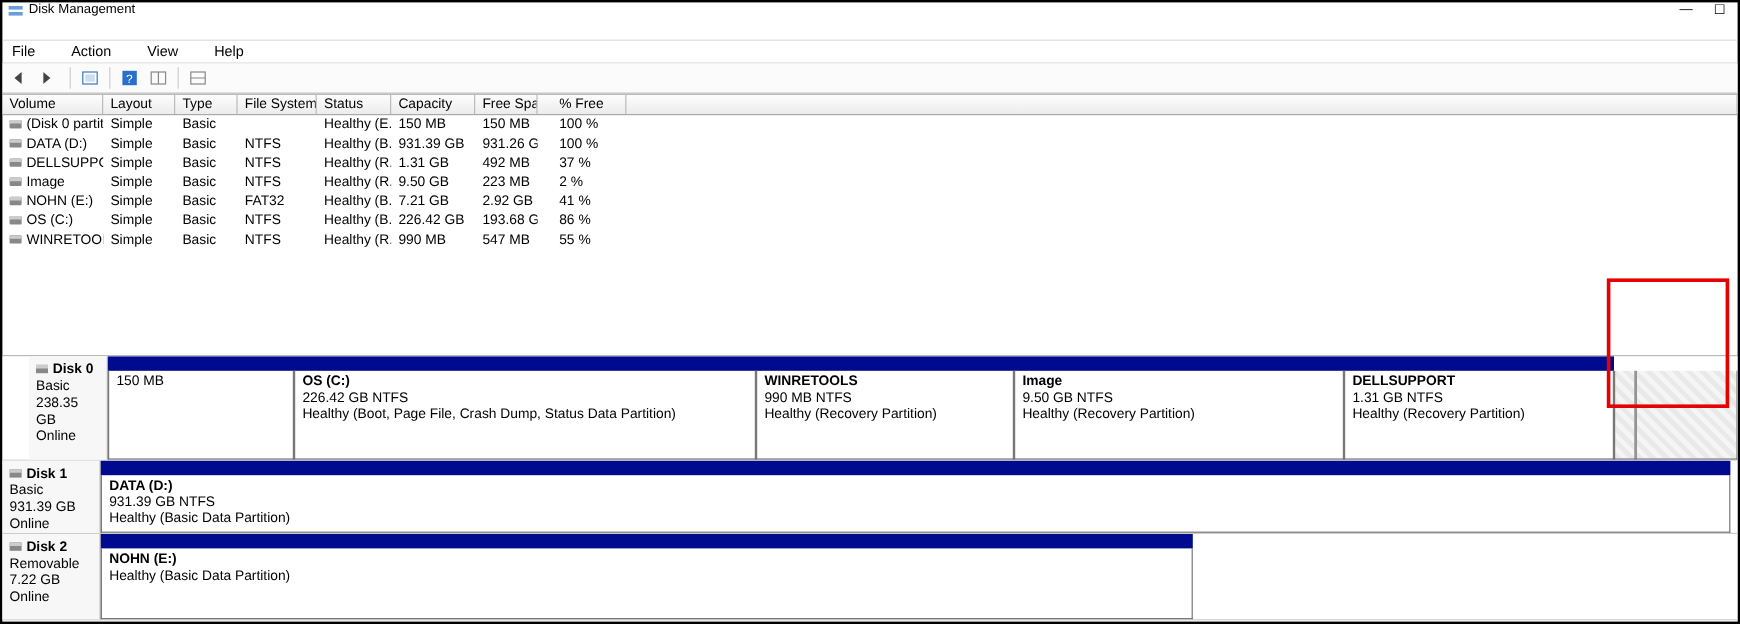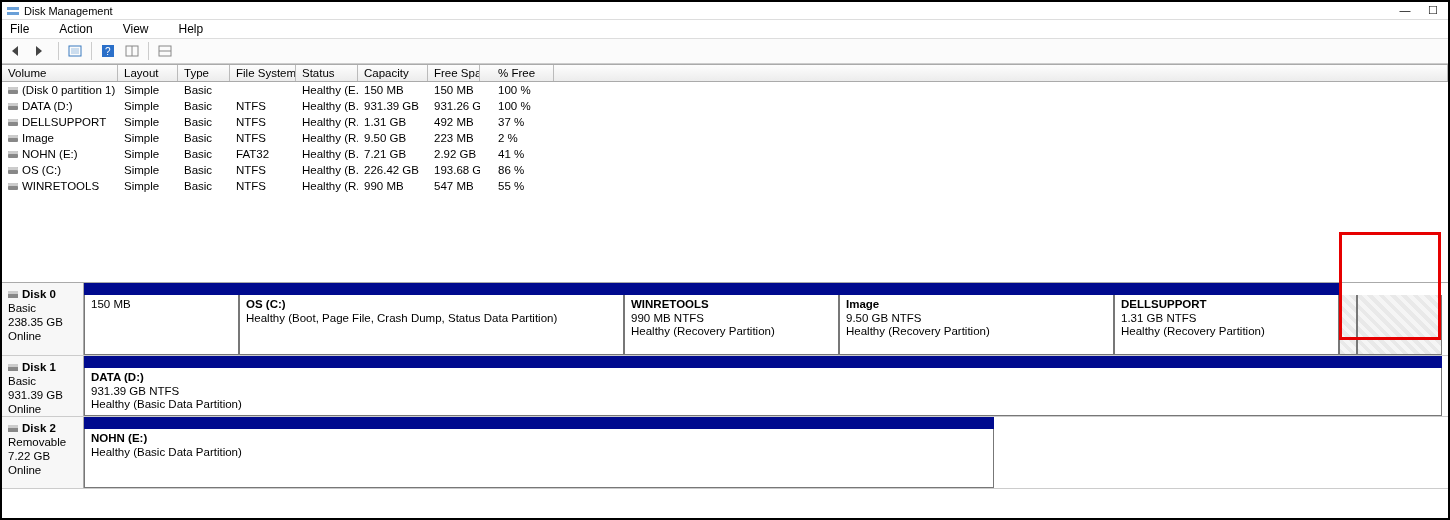--- a/index.html
+++ b/index.html
@@ -11,22 +11,21 @@
     color: #000;
     border: 2px solid #000;
     width: 1450px;
     height: 520px;
     overflow: hidden;
     position: relative;
   }
   
   .titlebar {
     display: flex;
-    align-items: center;
-    height: 18px;
+    height: 32px;
     padding: 0 4px;
     border-bottom: 1px solid #ddd;
   }
   .titlebar .appicon { width: 14px; height: 14px; margin-right: 4px; display:flex; align-items:center; justify-content:center; }
   .titlebar-controls { margin-left: auto; display:flex; gap:14px; padding-right:4px; font-size:11px; }
   .titlebar-controls span { width:14px; text-align:center; }
   
   .menubar {
     display: flex;
     gap: 30px;
@@ -82,21 +81,21 @@
     content: "";
     display:inline-block;
     width: 10px; height: 7px;
     background: #888;
     border-radius: 1px;
     margin-right: 4px;
     vertical-align: 0px;
     box-shadow: inset 0 3px 0 #ccc;
   }
   
-  .c-vol { width: 116px; }
+  .c-vol { width: 84px; }
   .c-lay { width: 60px; }
   .c-typ { width: 52px; }
   .c-fs  { width: 66px; }
   .c-sta { width: 62px; }
   .c-cap { width: 70px; }
   .c-fre { width: 52px; }
   .c-pct { width: 62px; margin-left: 12px; }
   .c-rest { flex: 1; }
 
   
@@ -300,35 +299,36 @@
       <div class="cell c-typ">Basic</div>
       <div class="cell c-fs">NTFS</div>
       <div class="cell c-sta">Healthy (R...</div>
       <div class="cell c-cap">990 MB</div>
       <div class="cell c-fre">547 MB</div>
       <div class="cell c-pct">55 %</div>
     </div>
   </div>
 
 <div class="graphical" id="graphical">
-    <div class="diskrow" style="height: 73px;">
+    <div class="diskrow" style="height: 87px; padding-left: 22px;">
       <div class="diskhdr">
         <div class="diskname">Disk 0</div>
         <div>Basic</div>
         <div>238.35 GB</div>
         <div>Online</div>
       </div>
       <div class="partstrip">
         <div class="bluebar" style="width: 1255px;"></div>
         <div class="parts">
           <div class="part" style="width: 155px;">
             <div>150 MB</div>
           </div>
           <div class="part" style="width: 385px;">
             <div class="pname">OS  (C:)</div>
+            <div>226.42 GB NTFS</div>
             <div>Healthy (Boot, Page File, Crash Dump, Status Data Partition)</div>
           </div>
           <div class="part" style="width: 215px;">
             <div class="pname">WINRETOOLS</div>
             <div>990 MB NTFS</div>
             <div>Healthy (Recovery Partition)</div>
           </div>
           <div class="part" style="width: 275px;">
             <div class="pname">Image</div>
             <div>9.50 GB NTFS</div>

